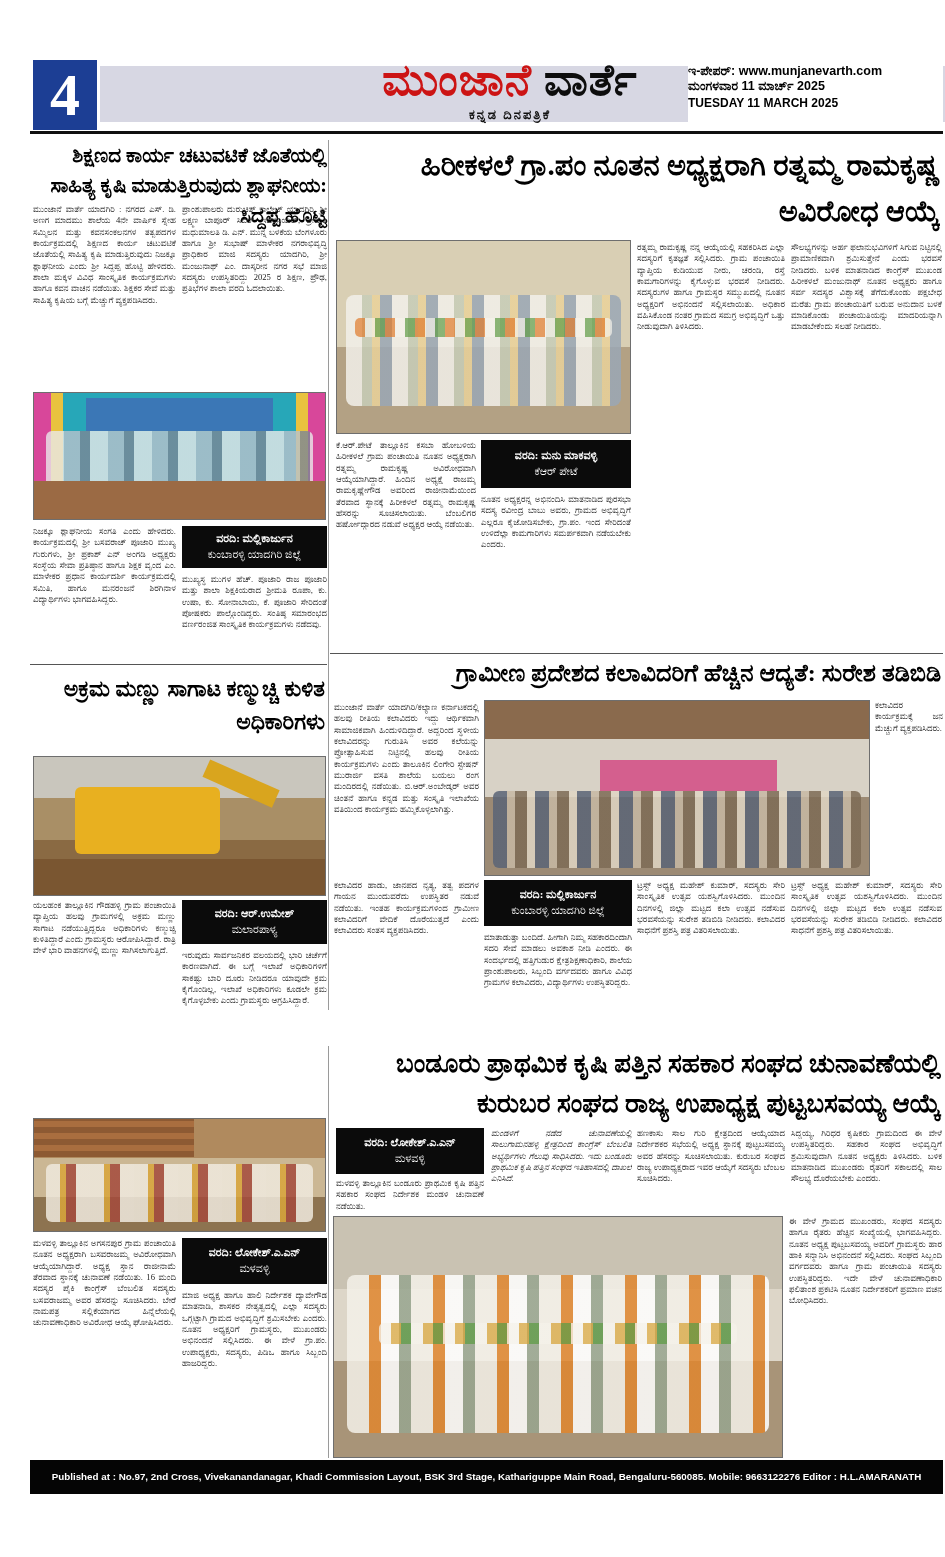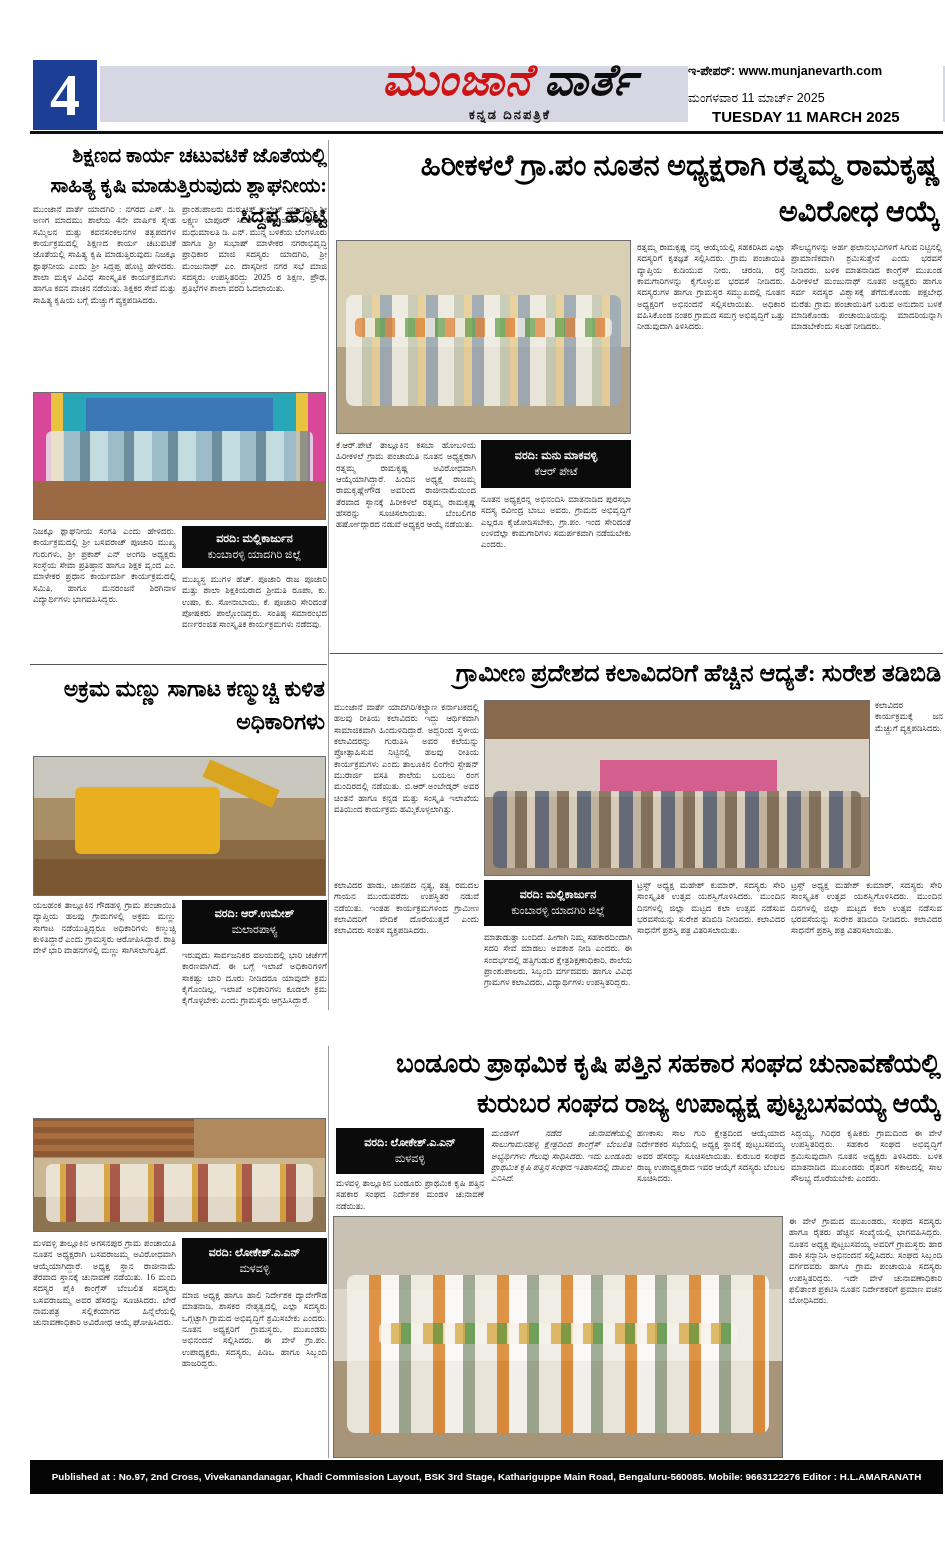--- a/index.html
+++ b/index.html
@@ -6,29 +6,29 @@
   .page{position:relative;width:945px;height:1557px;background:#ffffff;margin:0 auto;
         font-family:"Liberation Serif", serif;color:#1a1a1a;overflow:hidden;}
   .abs{position:absolute;}
 
   
   .pagenum{left:30px;top:57px;width:70px;height:76px;background:#1c3e94;color:#fff;
            display:flex;align-items:center;justify-content:center;font-size:60px;font-weight:bold;
            font-family:"Liberation Serif",serif;box-shadow:inset 0 0 0 3px #fff, inset 0 0 0 6px #1c3e94;}
   .band{left:100px;top:66px;width:845px;height:56px;background:#d7d7e3;}
   .masthead{left:310px;top:58px;width:400px;text-align:center;line-height:1.05;}
-  .masthead .main{font-size:44px;font-weight:bold;letter-spacing:1px;font-style:italic;}
+  .masthead .main{font-size:44px;font-weight:bold;letter-spacing:1px;}
   .masthead .red{color:#cc1414;}
   .masthead .blk{color:#0d0d0d;}
   .masthead .tag{font-size:13px;font-weight:bold;color:#111;margin-top:4px;letter-spacing:2px;}
   .hdr-info{left:688px;top:62px;width:255px;height:60px;background:#ffffff;
             padding:2px 6px 0 0;box-sizing:border-box;font-family:"Liberation Sans",sans-serif;}
   .hdr-info .l1{font-size:12.5px;font-weight:bold;color:#000;}
-  .hdr-info .l2{font-size:12.5px;font-weight:normal;color:#000;margin-top:12px;padding-right:14px;}
-  .hdr-info .l3{font-size:15px;font-weight:bold;color:#000;margin-top:2px;margin-left:24px;}
+  .hdr-info .l2{font-size:12.5px;font-weight:bold;color:#000;margin-top:0;padding-right:14px;}
+  .hdr-info .l3{font-size:12px;font-weight:bold;color:#000;margin-top:2px;}
   .hrule{background:#101010;}
 
   
   .headline{font-weight:bold;color:#000;text-align:right;}
   .h-small{font-size:20px;line-height:1.5;}
   .h-big{font-size:29px;line-height:1.6;}
   .h-mid{font-size:24px;line-height:1.4;}
   .h-mid2{font-size:22px;line-height:1.5;}
   .h-big2{font-size:26px;line-height:1.55;}
   .bodycol{font-size:8.6px;line-height:1.32;text-align:justify;color:#222;overflow:hidden;}
@@ -131,21 +131,21 @@
   <div class="abs bodycol" style="left:791px;top:242px;width:151px;height:406px;">ಸೌಲಭ್ಯಗಳನ್ನು ಅರ್ಹ ಫಲಾನುಭವಿಗಳಿಗೆ ಸಿಗುವ ನಿಟ್ಟಿನಲ್ಲಿ ಪ್ರಾಮಾಣಿಕವಾಗಿ ಶ್ರಮಿಸುತ್ತೇನೆ ಎಂದು ಭರವಸೆ ನೀಡಿದರು. ಬಳಿಕ ಮಾತನಾಡಿದ ಕಾಂಗ್ರೆಸ್ ಮುಖಂಡ ಹಿರೀಕಳಲೆ ಮಂಜುನಾಥ್ ನೂತನ ಅಧ್ಯಕ್ಷರು ಹಾಗೂ ಸರ್ವ ಸದಸ್ಯರ ವಿಶ್ವಾಸಕ್ಕೆ ತೆಗೆದುಕೊಂಡು ಪಕ್ಷಬೇಧ ಮರೆತು ಗ್ರಾಮ ಪಂಚಾಯಿತಿಗೆ ಬರುವ ಅನುದಾನ ಬಳಕೆ ಮಾಡಿಕೊಂಡು ಪಂಚಾಯಿತಿಯನ್ನು ಮಾದರಿಯನ್ನಾಗಿ ಮಾಡಬೇಕೆಂದು ಸಲಹೆ ನೀಡಿದರು.</div>
   <div class="abs hrthin" style="left:330px;top:653px;width:613px;"></div>
 
   <div class="abs headline h-mid" style="left:333px;top:657px;width:608px;">ಗ್ರಾಮೀಣ ಪ್ರದೇಶದ ಕಲಾವಿದರಿಗೆ ಹೆಚ್ಚಿನ ಆದ್ಯತೆ: ಸುರೇಶ ತಡಿಬಿಡಿ</div>
   <div class="abs bodycol" style="left:334px;top:702px;width:145px;height:174px;">ಮುಂಜಾನೆ ವಾರ್ತೆ ಯಾದಗಿರಿ/ಕಲ್ಯಾಣ ಕರ್ನಾಟಕದಲ್ಲಿ ಹಲವು ರೀತಿಯ ಕಲಾವಿದರು ಇದ್ದು ಆರ್ಥಿಕವಾಗಿ ಸಾಮಾಜಿಕವಾಗಿ ಹಿಂದುಳಿದಿದ್ದಾರೆ. ಅದ್ದರಿಂದ ಸ್ಥಳೀಯ ಕಲಾವಿದರನ್ನು ಗುರುತಿಸಿ ಅವರ ಕಲೆಯನ್ನು ಪ್ರೋತ್ಸಾಹಿಸುವ ನಿಟ್ಟಿನಲ್ಲಿ ಹಲವು ರೀತಿಯ ಕಾರ್ಯಕ್ರಮಗಳು ಎಂದು ತಾಲೂಕಿನ ಲಿಂಗೇರಿ ಸ್ಟೇಷನ್ ಮುರಾರ್ಜಿ ವಸತಿ ಶಾಲೆಯ ಬಯಲು ರಂಗ ಮಂದಿರದಲ್ಲಿ ನಡೆಯಿತು. ಬಿ.ಆರ್.ಅಂಬೇಡ್ಕರ್ ಅವರ ಚಿಂತನೆ ಹಾಗೂ ಕನ್ನಡ ಮತ್ತು ಸಂಸ್ಕೃತಿ ಇಲಾಖೆಯ ವತಿಯಿಂದ ಕಾರ್ಯಕ್ರಮ ಹಮ್ಮಿಕೊಳ್ಳಲಾಗಿತ್ತು.</div>
   <div class="abs photo ph-hall" style="left:484px;top:700px;width:386px;height:176px;">
     <div class="dais"></div>
     <div class="crowd"></div>
   </div>
   <div class="abs bodycol" style="left:875px;top:700px;width:68px;height:176px;">ಕಲಾವಿದರ ಕಾರ್ಯಕ್ರಮಕ್ಕೆ ಜನ ಮೆಚ್ಚುಗೆ ವ್ಯಕ್ತಪಡಿಸಿದರು.</div>
-  <div class="abs bodycol" style="left:334px;top:880px;width:145px;height:130px;">ಕಲಾವಿದರ ಹಾಡು, ಜಾನಪದ ನೃತ್ಯ, ತತ್ವ ರಮದಲ ಗಾಯನ ಮುಂದುವರೆದು ಉಪಸ್ಥಿತರ ನಡುವೆ ನಡೆಯಿತು. ಇಂತಹ ಕಾರ್ಯಕ್ರಮಗಳಿಂದ ಗ್ರಾಮೀಣ ಕಲಾವಿದರಿಗೆ ವೇದಿಕೆ ದೊರೆಯುತ್ತದೆ ಎಂದು ಕಲಾವಿದರು ಸಂತಸ ವ್ಯಕ್ತಪಡಿಸಿದರು.</div>
+  <div class="abs bodycol" style="left:334px;top:880px;width:145px;height:130px;">ಕಲಾವಿದರ ಹಾಡು, ಜಾನಪದ ನೃತ್ಯ, ತತ್ವ ಪದಗಳ ಗಾಯನ ಮುಂದುವರೆದು ಉಪಸ್ಥಿತರ ನಡುವೆ ನಡೆಯಿತು. ಇಂತಹ ಕಾರ್ಯಕ್ರಮಗಳಿಂದ ಗ್ರಾಮೀಣ ಕಲಾವಿದರಿಗೆ ವೇದಿಕೆ ದೊರೆಯುತ್ತದೆ ಎಂದು ಕಲಾವಿದರು ಸಂತಸ ವ್ಯಕ್ತಪಡಿಸಿದರು.</div>
   <div class="abs capbox" style="left:484px;top:880px;width:148px;height:46px;">
     <div class="c1">ವರದಿ: ಮಲ್ಲಿಕಾರ್ಜುನ</div>
     <div>ಕುಂಬಾರಳ್ಳಿ ಯಾದಗಿರಿ ಜಿಲ್ಲೆ</div>
   </div>
   <div class="abs bodycol" style="left:484px;top:932px;width:148px;height:78px;">ಮಾತಾಡುತ್ತಾ ಬಂದಿದೆ. ಹೀಗಾಗಿ ನಿಮ್ಮ ಸಹಕಾರದಿಂದಾಗಿ ಸದರಿ ಸೇವೆ ಮಾಡಲು ಅವಕಾಶ ನೀಡಿ ಎಂದರು. ಈ ಸಂದರ್ಭದಲ್ಲಿ ಹತ್ತಿಗುಡುರ ಕ್ಷೇತ್ರಶಿಕ್ಷಣಾಧಿಕಾರಿ, ಶಾಲೆಯ ಪ್ರಾಂಶುಪಾಲರು, ಸಿಬ್ಬಂದಿ ವರ್ಗದವರು ಹಾಗೂ ವಿವಿಧ ಗ್ರಾಮಗಳ ಕಲಾವಿದರು, ವಿದ್ಯಾರ್ಥಿಗಳು ಉಪಸ್ಥಿತರಿದ್ದರು.</div>
   <div class="abs bodycol" style="left:637px;top:880px;width:148px;height:130px;">ಟ್ರಸ್ಟ್ ಅಧ್ಯಕ್ಷ ಮಹೇಶ್ ಕುಮಾರ್, ಸದಸ್ಯರು ಸೇರಿ ಸಾಂಸ್ಕೃತಿಕ ಉತ್ಸವ ಯಶಸ್ವಿಗೊಳಿಸಿದರು. ಮುಂದಿನ ದಿನಗಳಲ್ಲಿ ಜಿಲ್ಲಾ ಮಟ್ಟದ ಕಲಾ ಉತ್ಸವ ನಡೆಸುವ ಭರವಸೆಯನ್ನು ಸುರೇಶ ತಡಿಬಿಡಿ ನೀಡಿದರು. ಕಲಾವಿದರ ಸಾಧನೆಗೆ ಪ್ರಶಸ್ತಿ ಪತ್ರ ವಿತರಿಸಲಾಯಿತು.</div>
   <div class="abs bodycol" style="left:791px;top:880px;width:151px;height:130px;">ಟ್ರಸ್ಟ್ ಅಧ್ಯಕ್ಷ ಮಹೇಶ್ ಕುಮಾರ್, ಸದಸ್ಯರು ಸೇರಿ ಸಾಂಸ್ಕೃತಿಕ ಉತ್ಸವ ಯಶಸ್ವಿಗೊಳಿಸಿದರು. ಮುಂದಿನ ದಿನಗಳಲ್ಲಿ ಜಿಲ್ಲಾ ಮಟ್ಟದ ಕಲಾ ಉತ್ಸವ ನಡೆಸುವ ಭರವಸೆಯನ್ನು ಸುರೇಶ ತಡಿಬಿಡಿ ನೀಡಿದರು. ಕಲಾವಿದರ ಸಾಧನೆಗೆ ಪ್ರಶಸ್ತಿ ಪತ್ರ ವಿತರಿಸಲಾಯಿತು.</div>
 
   <div class="abs headline h-mid2" style="left:35px;top:672px;width:290px;">ಅಕ್ರಮ ಮಣ್ಣು ಸಾಗಾಟ ಕಣ್ಮುಚ್ಚಿ ಕುಳಿತ ಅಧಿಕಾರಿಗಳು</div>
   <div class="abs photo ph-jcb" style="left:33px;top:756px;width:293px;height:140px;">

